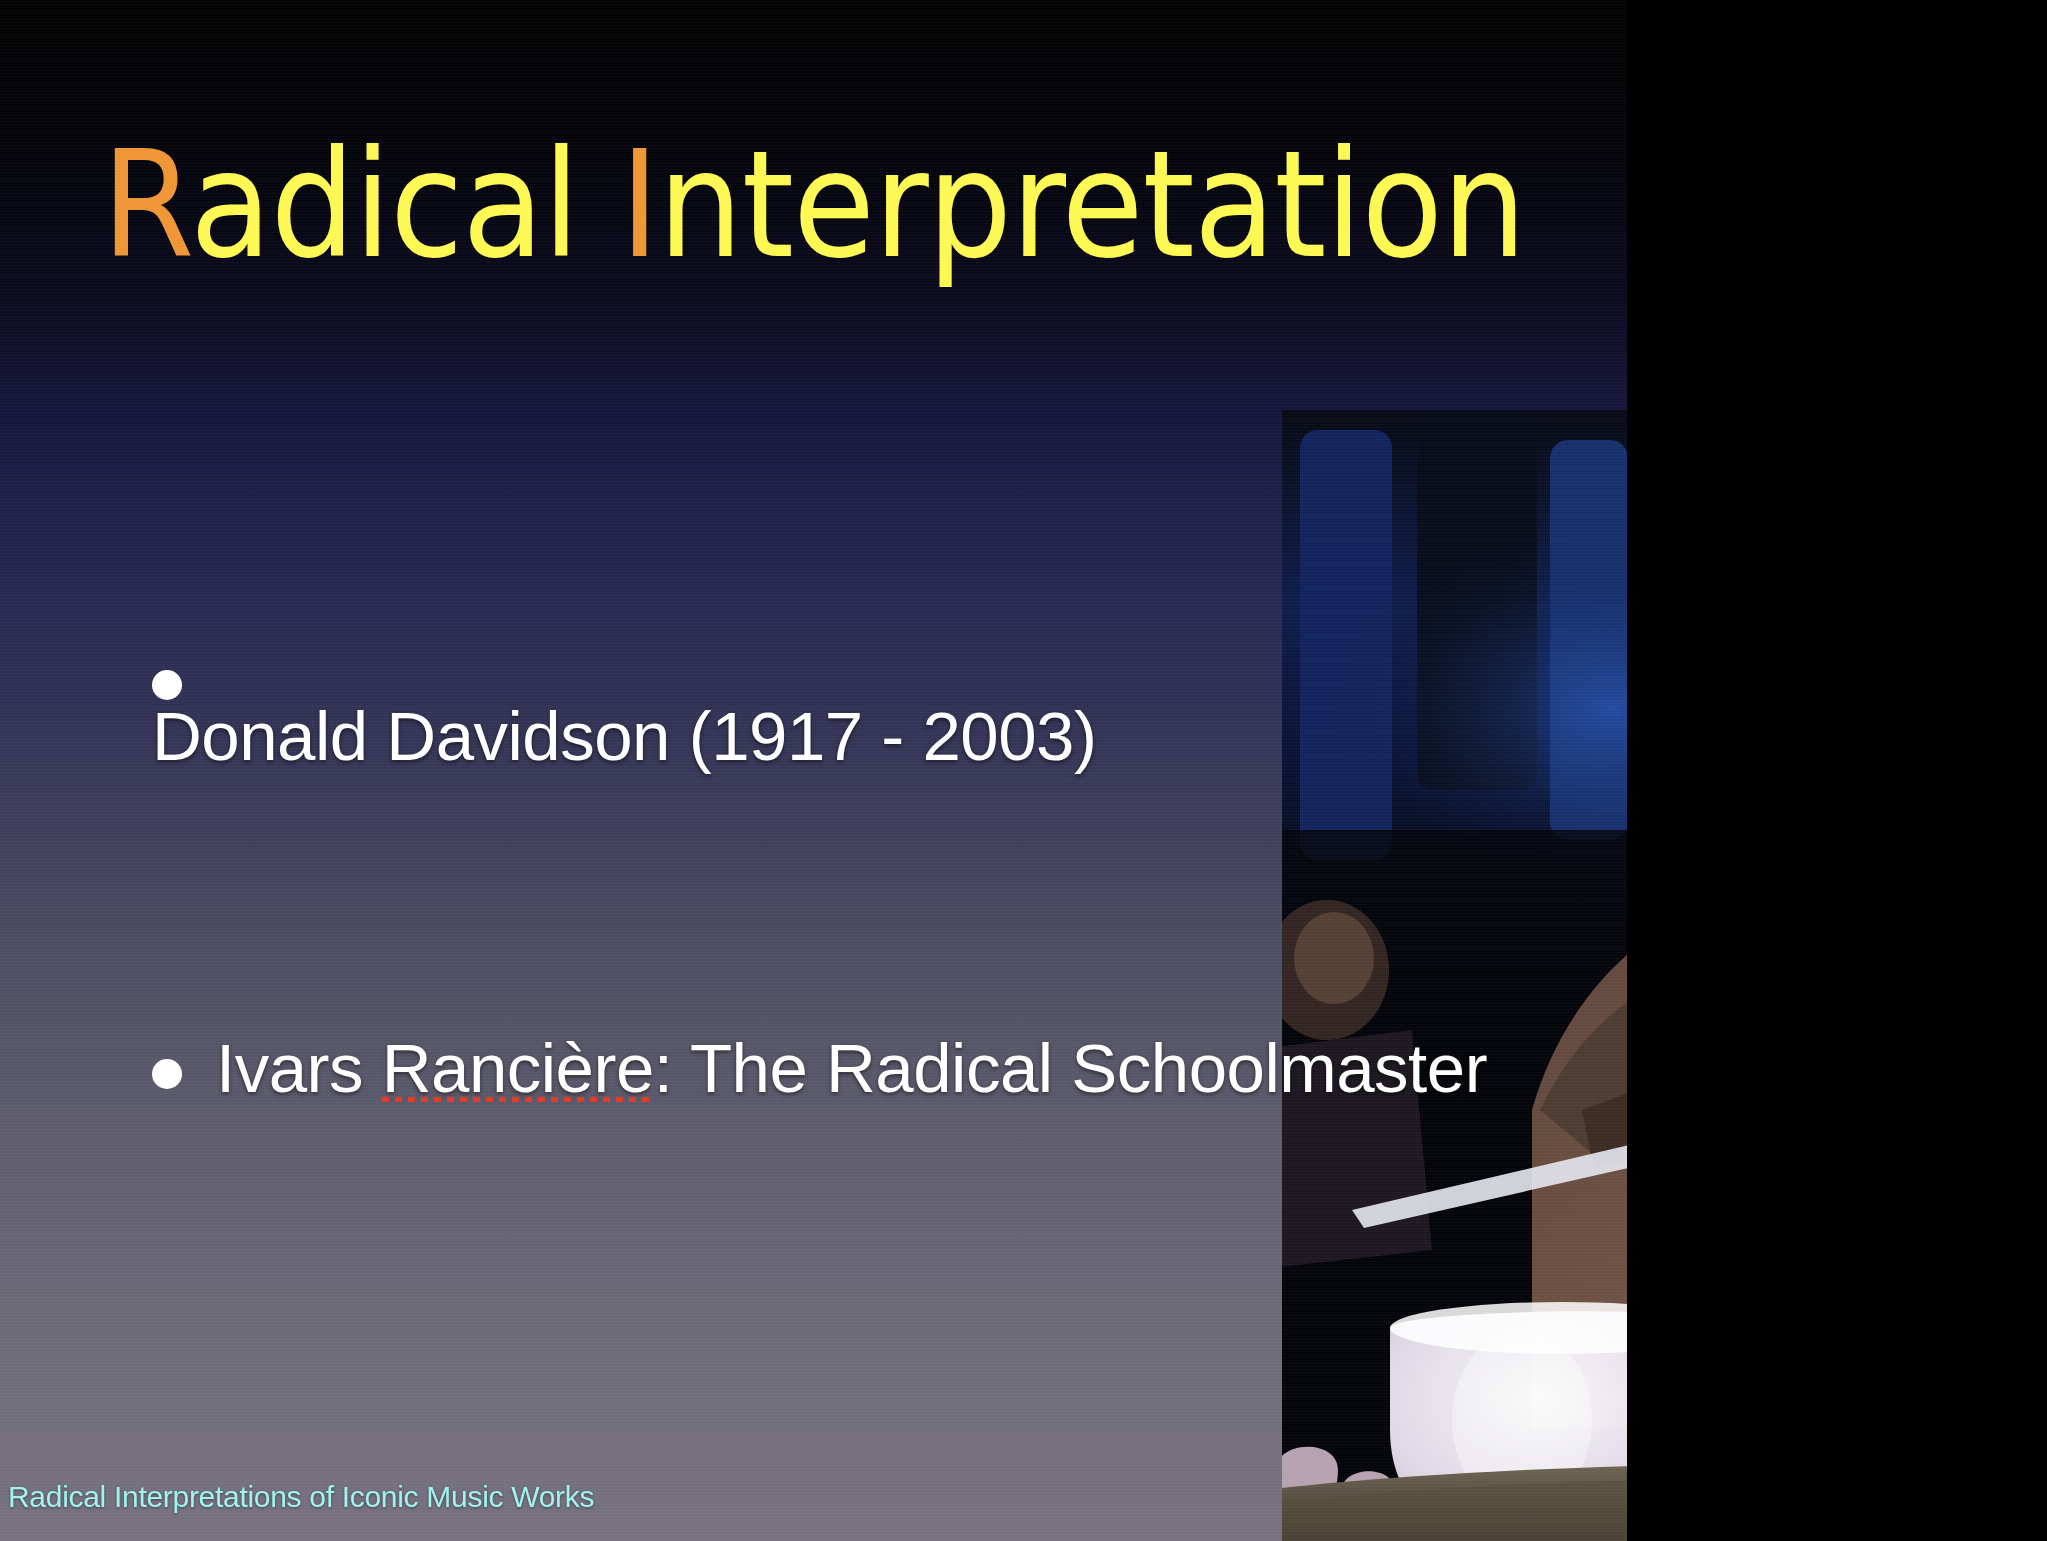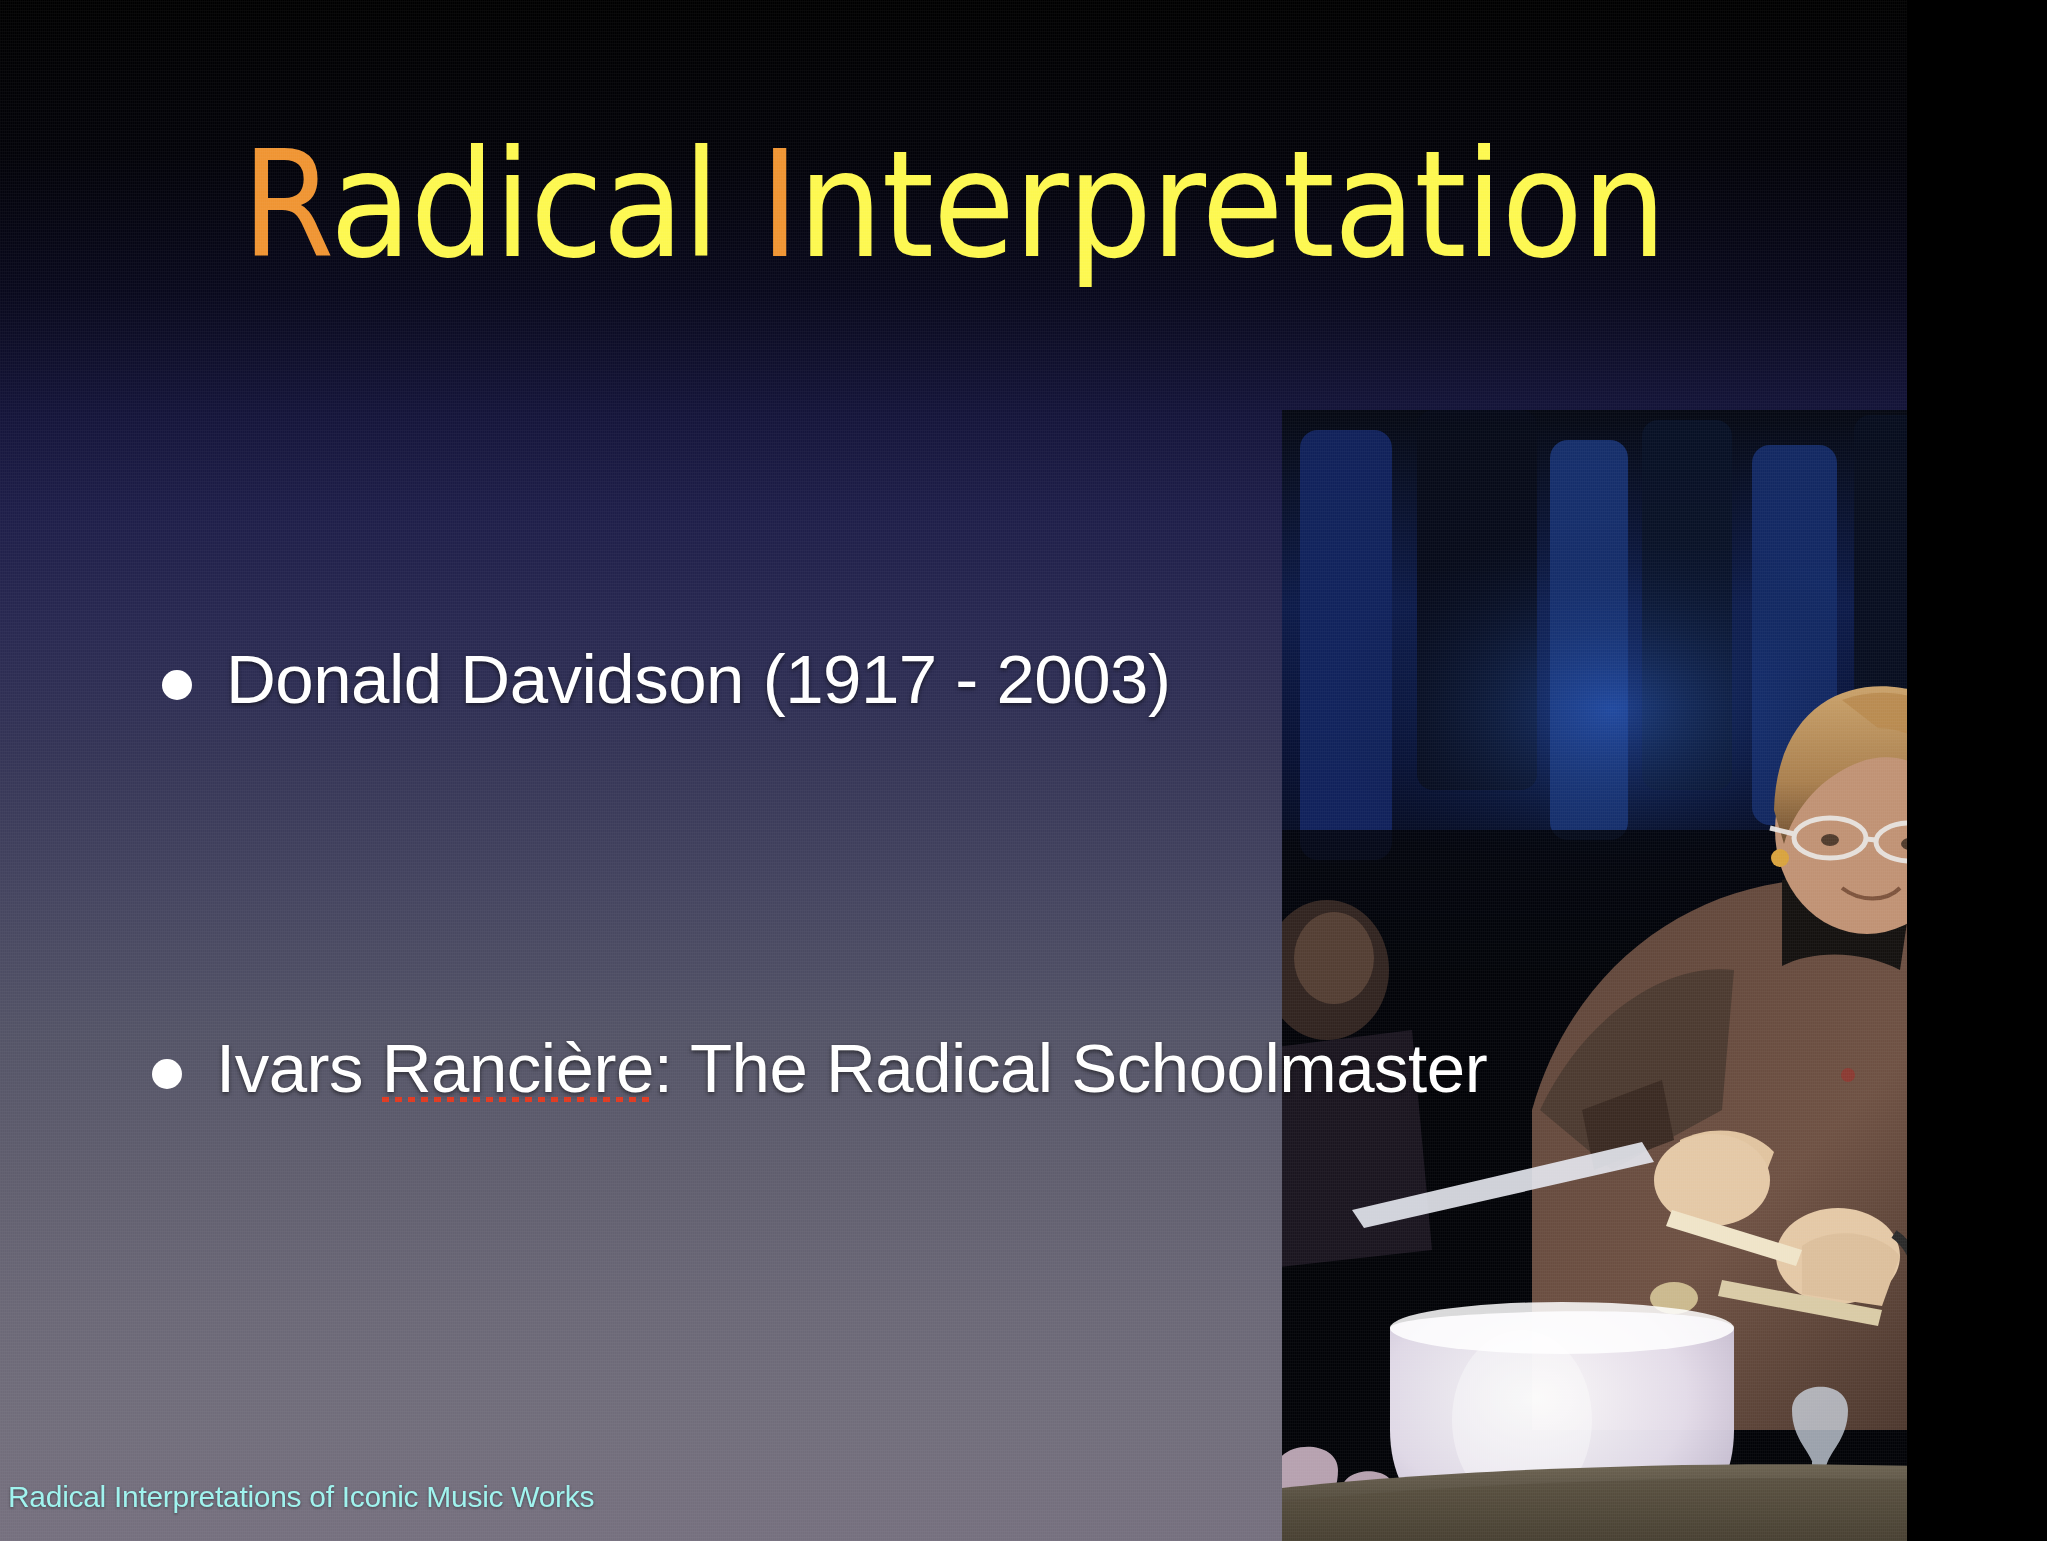--- a/index.html
+++ b/index.html
@@ -6,21 +6,21 @@
     margin: 0;
     padding: 0;
     background: #000;
   }
   body {
     font-family: "Liberation Sans", sans-serif;
   }
 
   #slide {
     position: relative;
-    width: 1907px;
+    width: 1627px;
     height: 1541px;
     overflow: hidden;
     background:
       linear-gradient(to bottom,
         #000000 0%,
         #020208 10%,
         #08081c 19%,
         #14143a 27%,
         #1d1d48 33%,
         #272750 40%,
@@ -97,21 +97,21 @@
   }
   .bullet-text {
     font-size: 69px;
     line-height: 1.08;
     font-weight: 400;
     white-space: nowrap;
     letter-spacing: -0.5px;
     text-shadow: 0 2px 4px rgba(0,0,0,.55);
   }
 
-  #bullet1 { left: 162px; top: 643px; }
+  #bullet1 { left: 152px; top: 643px; flex-direction: column; }
   #bullet2 { left: 152px; top: 1032px; }
 
   .sub-line {
     position: absolute;
     font-size: 62px;
     line-height: 1.08;
     white-space: nowrap;
     letter-spacing: -0.4px;
     text-shadow: 0 2px 5px rgba(0,0,0,.6);
   }

